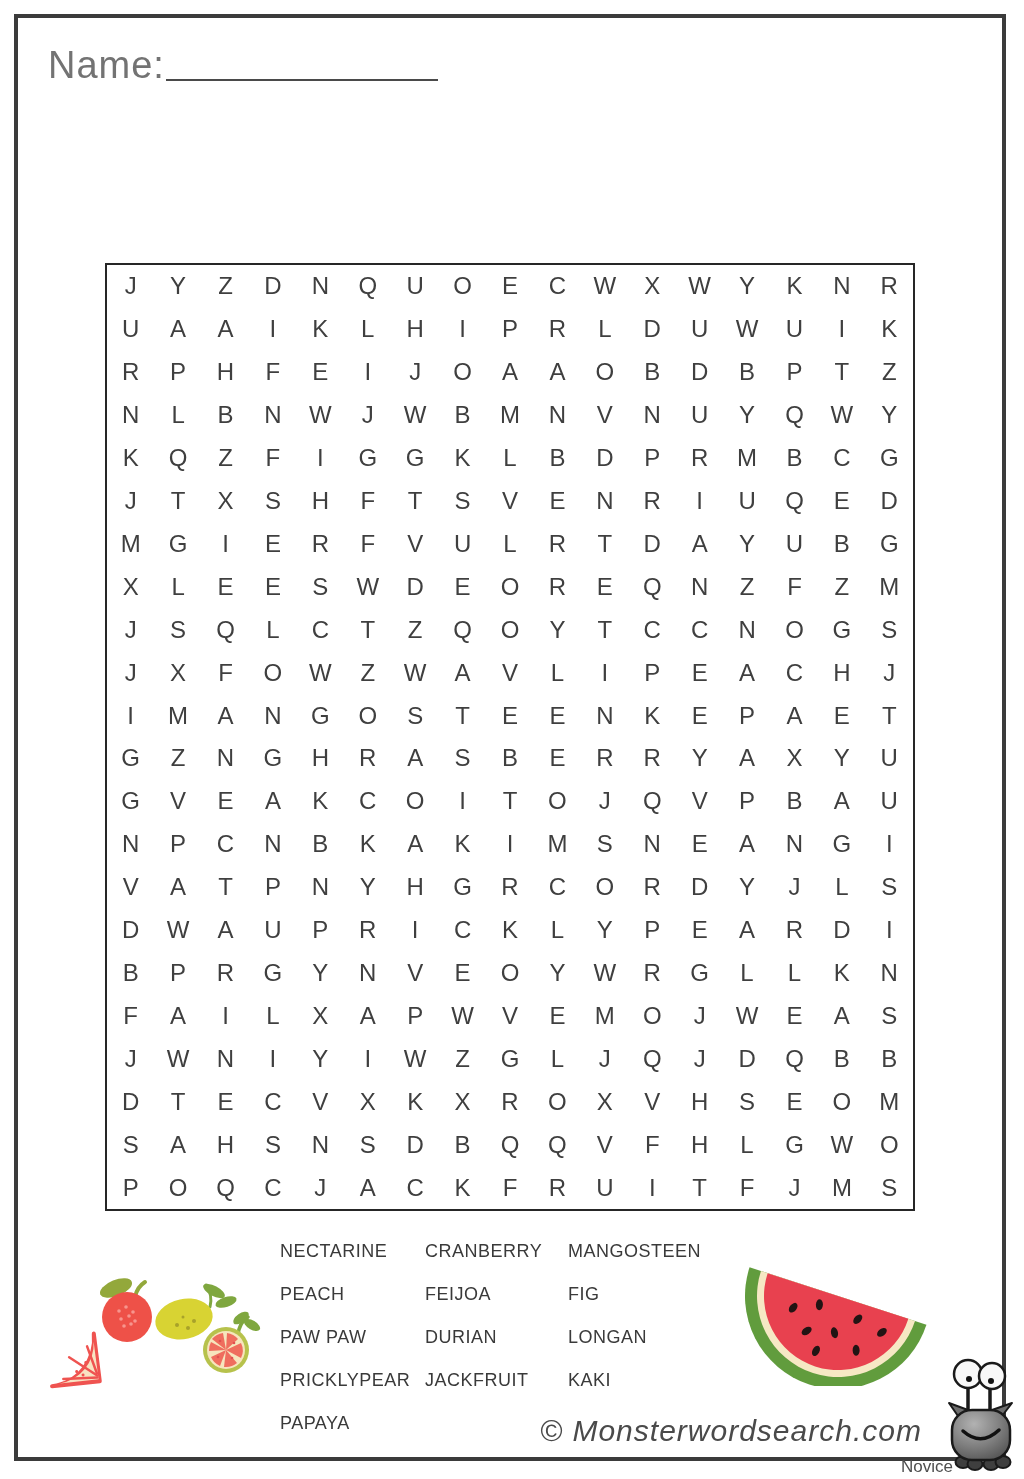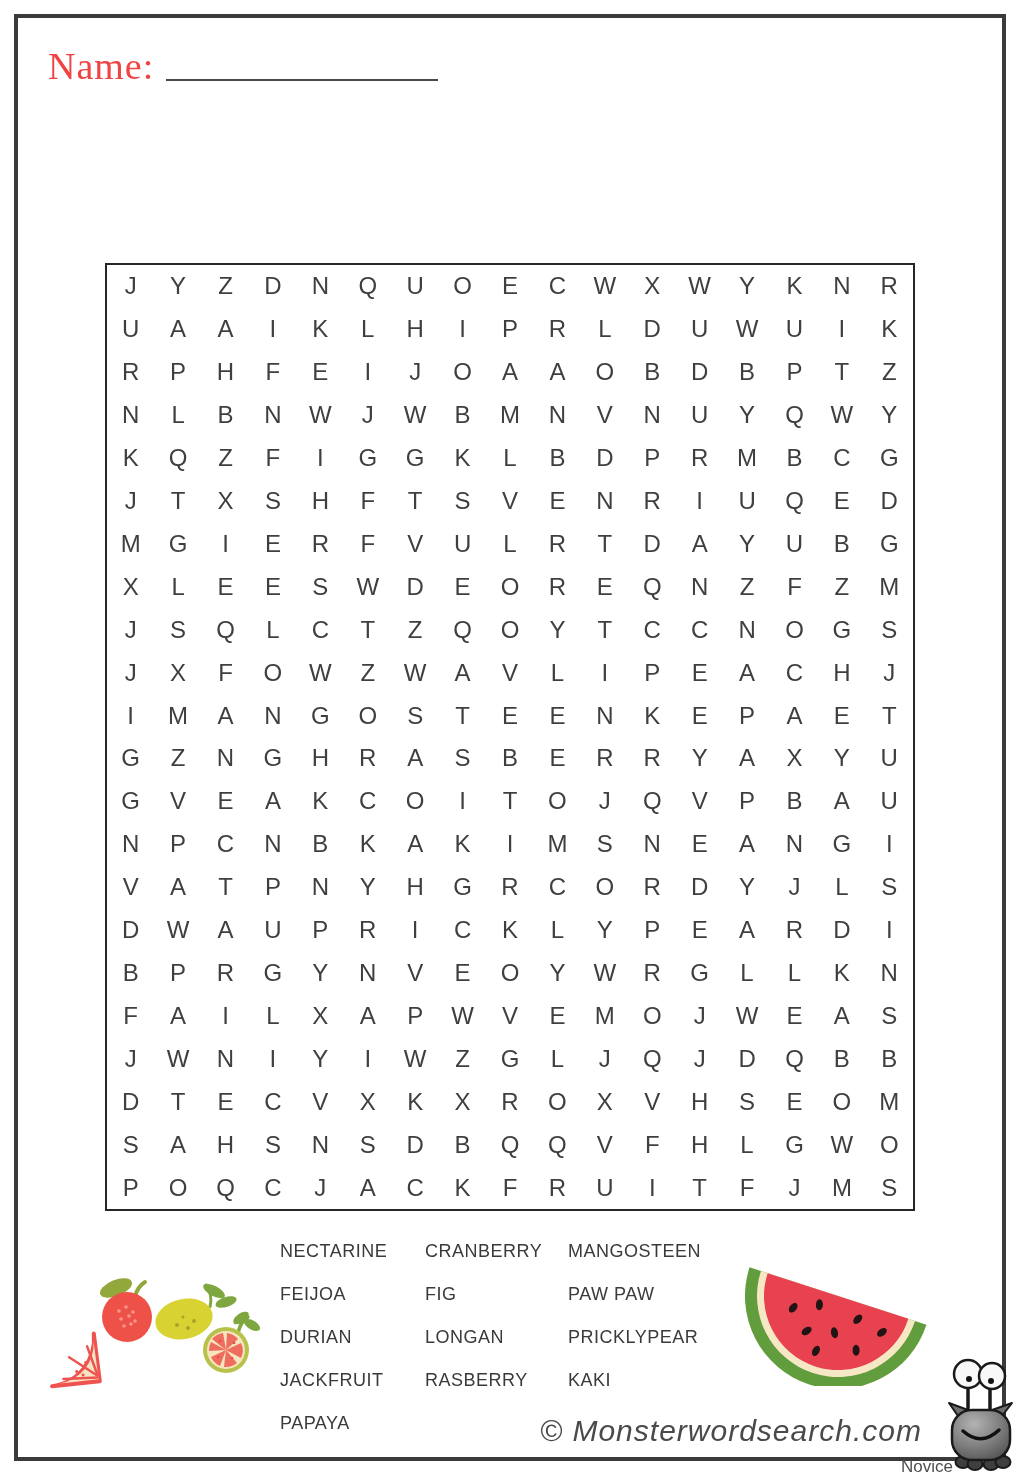--- a/index.html
+++ b/index.html
@@ -16,23 +16,22 @@
     position: absolute;
     left: 14px; top: 14px; right: 18px; bottom: 18px;
     border: 4px solid #3b3b3b;
     z-index: 1;
   }
   .name-row {
     position: absolute;
     left: 48px; top: 44px;
     font-size: 38px;
     letter-spacing: 1px;
-    color: #ef4444;
+    color: #737373;
     z-index: 2;
-    font-family: Liberation Serif, serif;
   }
   .name-line {
     position: absolute;
     left: 166px; top: 79px;
     width: 272px; height: 0;
     border-top: 2px solid #4a4a4a;
     z-index: 2;
   }
   .title {
     position: absolute;
@@ -489,28 +488,28 @@
       <span class="grid-cell">F</span>
       <span class="grid-cell">J</span>
       <span class="grid-cell">M</span>
       <span class="grid-cell">S</span>
     </div>
 
   <div class="word-list">
       <div class="word-item">NECTARINE</div>
       <div class="word-item">CRANBERRY</div>
       <div class="word-item">MANGOSTEEN</div>
+      <div class="word-item">PEACH</div>
       <div class="word-item">FEIJOA</div>
       <div class="word-item">FIG</div>
       <div class="word-item">PAW PAW</div>
       <div class="word-item">DURIAN</div>
       <div class="word-item">LONGAN</div>
       <div class="word-item">PRICKLYPEAR</div>
       <div class="word-item">JACKFRUIT</div>
-      <div class="word-item">RASBERRY</div>
       <div class="word-item">KAKI</div>
       <div class="word-item">PAPAYA</div>
     </div>
 
   <svg class="fruit-cluster" width="230" height="170" viewBox="0 0 230 170">
 
     <ellipse cx="74" cy="33" rx="17" ry="8" fill="#93a83b" transform="rotate(-22 74 33)"></ellipse>
     <path d="M93,42 Q95,32 103,27" stroke="#93a83b" stroke-width="4" fill="none" stroke-linecap="round"></path>
     <circle cx="85" cy="62" r="25" fill="#ee5148"></circle>
     <g fill="#f7958d">

